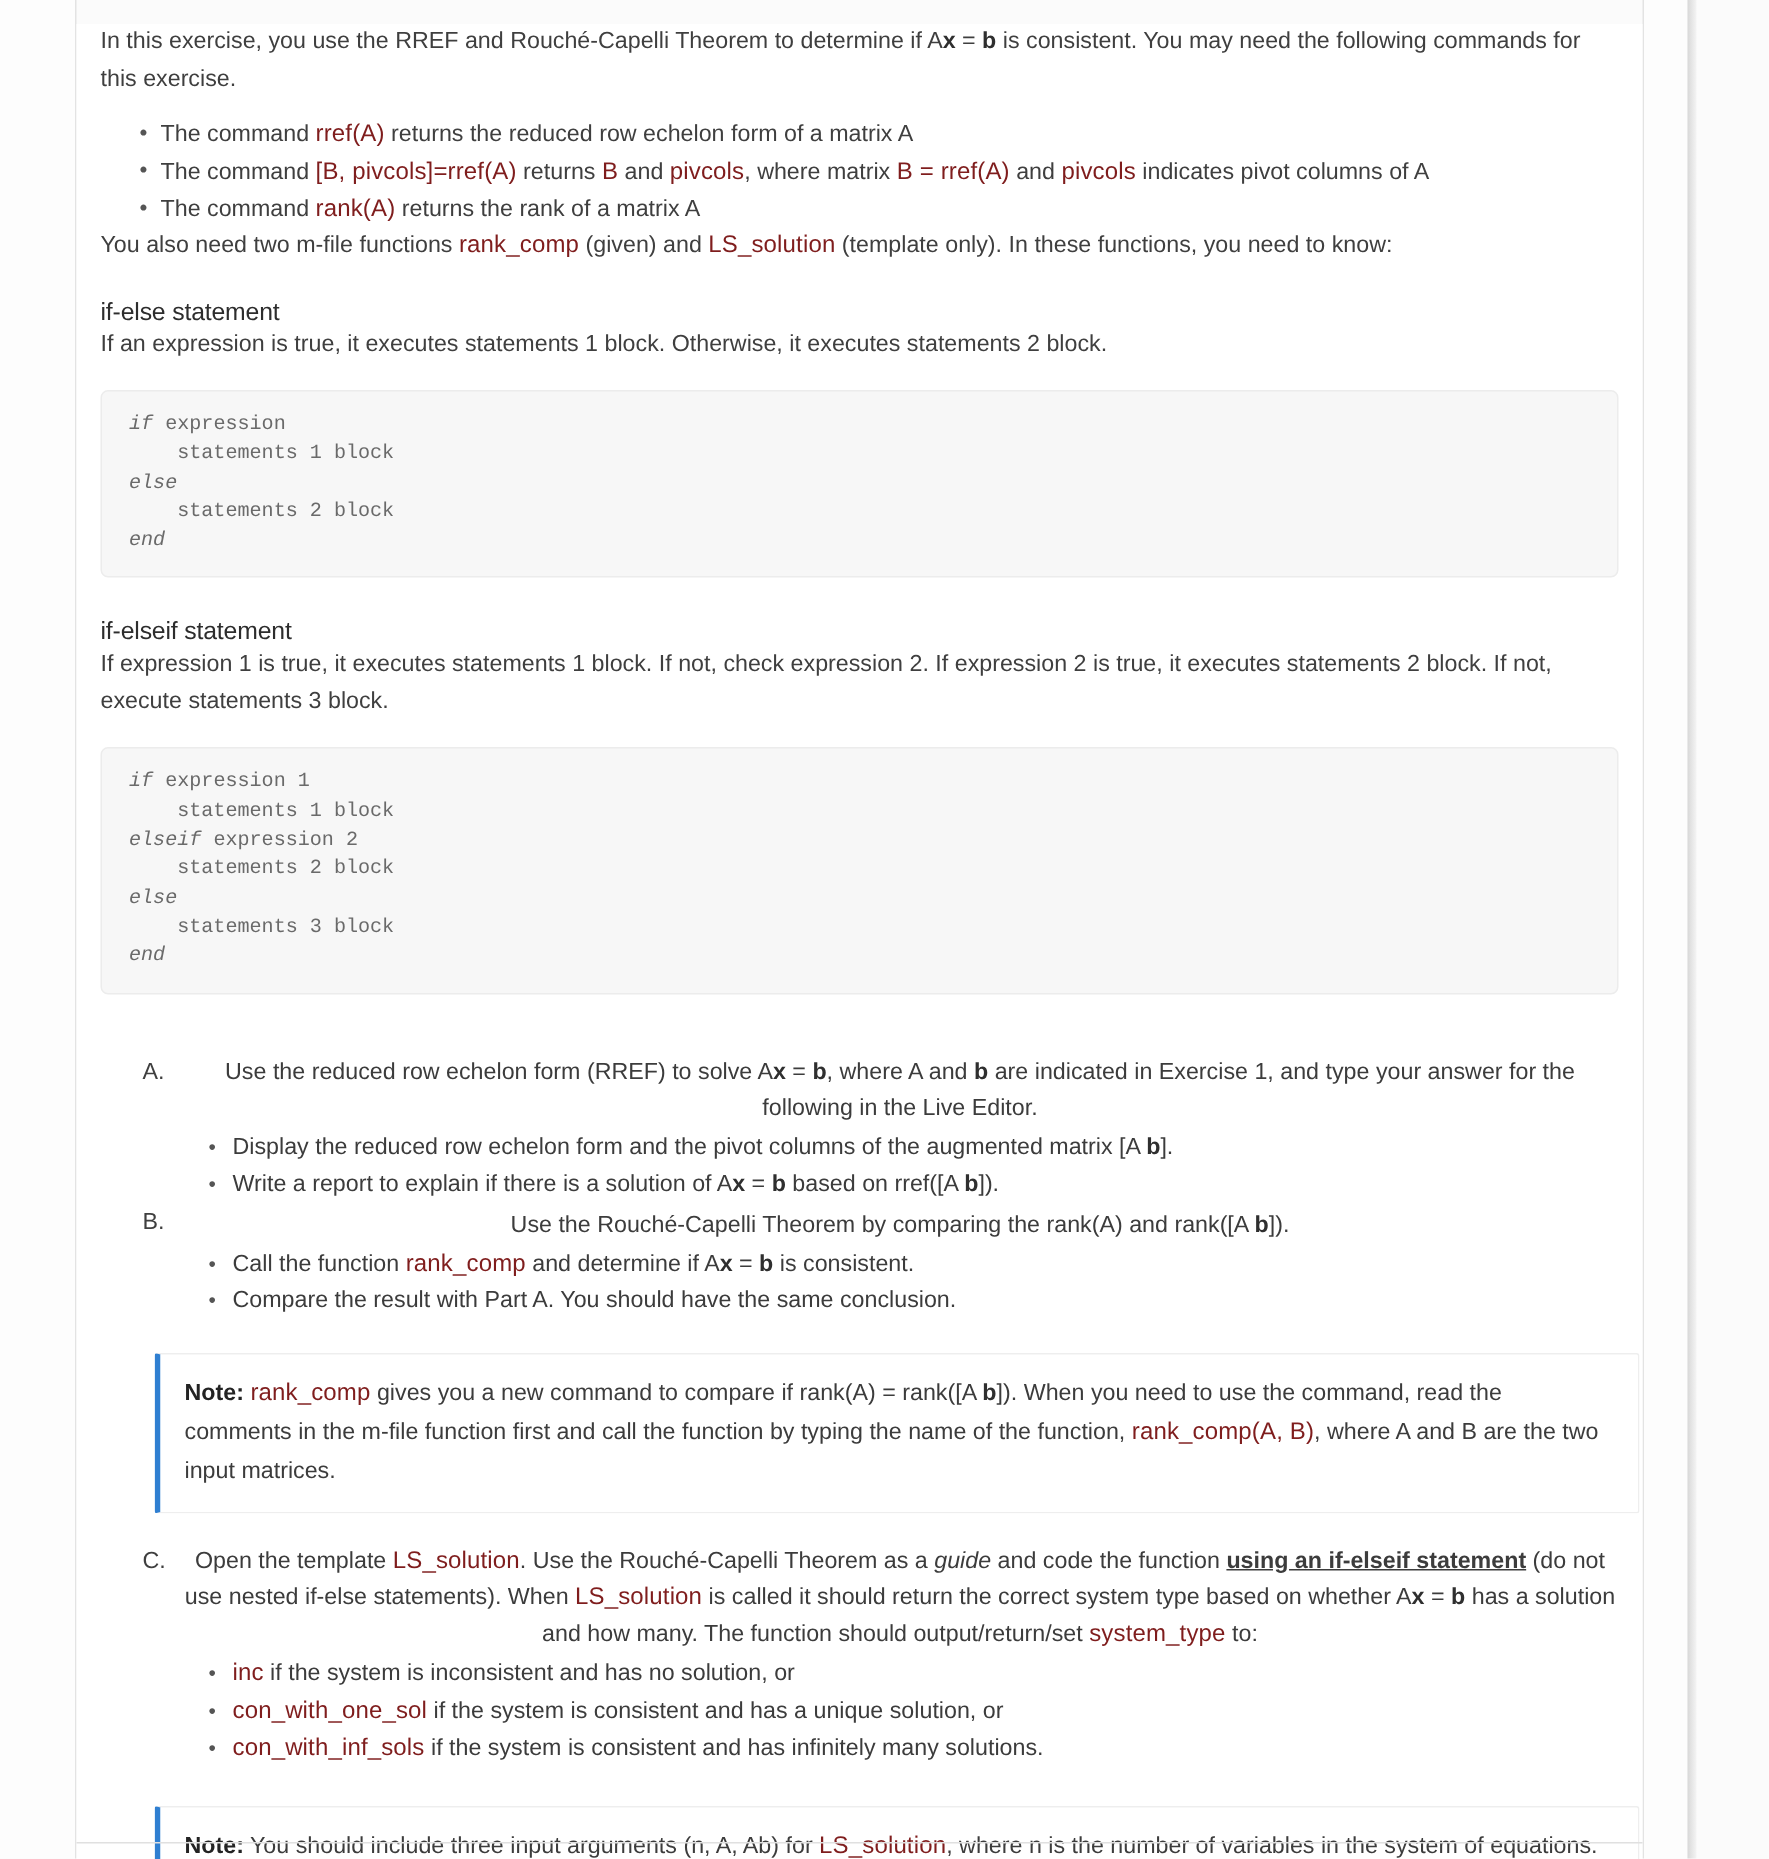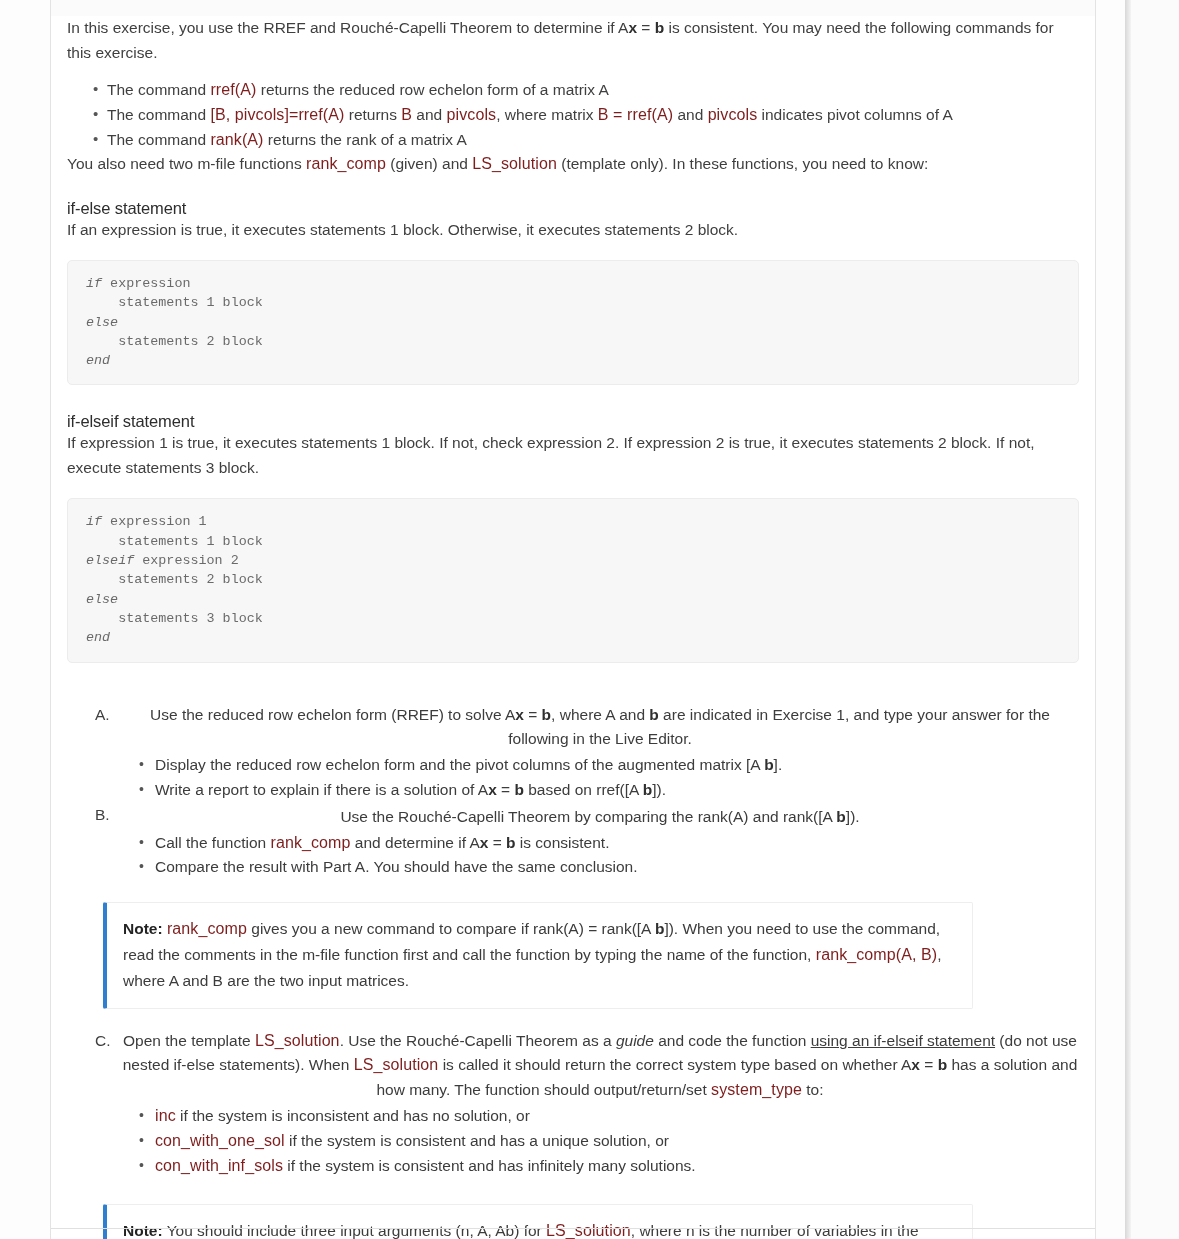--- a/index.html
+++ b/index.html
@@ -106,21 +106,21 @@
   }
 
   
   code, .mono {
     font-family: Liberation Sans, sans-serif;
     font-size: 16px;
     color: #7f1d1d;
     letter-spacing: 0.1px;
   }
   .mvar { font-weight: bold; color: #2f2f2f; }
-  .und { text-decoration: underline; }
+  .und { text-decoration: underline; font-weight: bold; }
   .ital { font-style: italic; }
 
   
   .codeblock {
     margin-top: 18px;
     background: #f7f7f7;
     border: 1px solid #ececec;
     border-radius: 5px;
     padding: 13px 16px 14px 18px;
   }
@@ -167,21 +167,21 @@
     content: "\2022";
     position: absolute;
     left: 0; top: -1px;
     color: #555;
     font-size: 14px;
   }
 
   
   .note {
     margin: 22px 0 0 36px;
-    width: 870px;
+    width: 990px;
     background: #ffffff;
     border: 1px solid #eeeeee;
     border-left: 4px solid #2f7fd1;
     border-radius: 2px;
     padding: 13px 18px 14px 16px;
     line-height: 25.8px;
   }
   .note b { color: #232323; font-weight: bold; }
   .note-2 { margin-top: 26px; }
 

